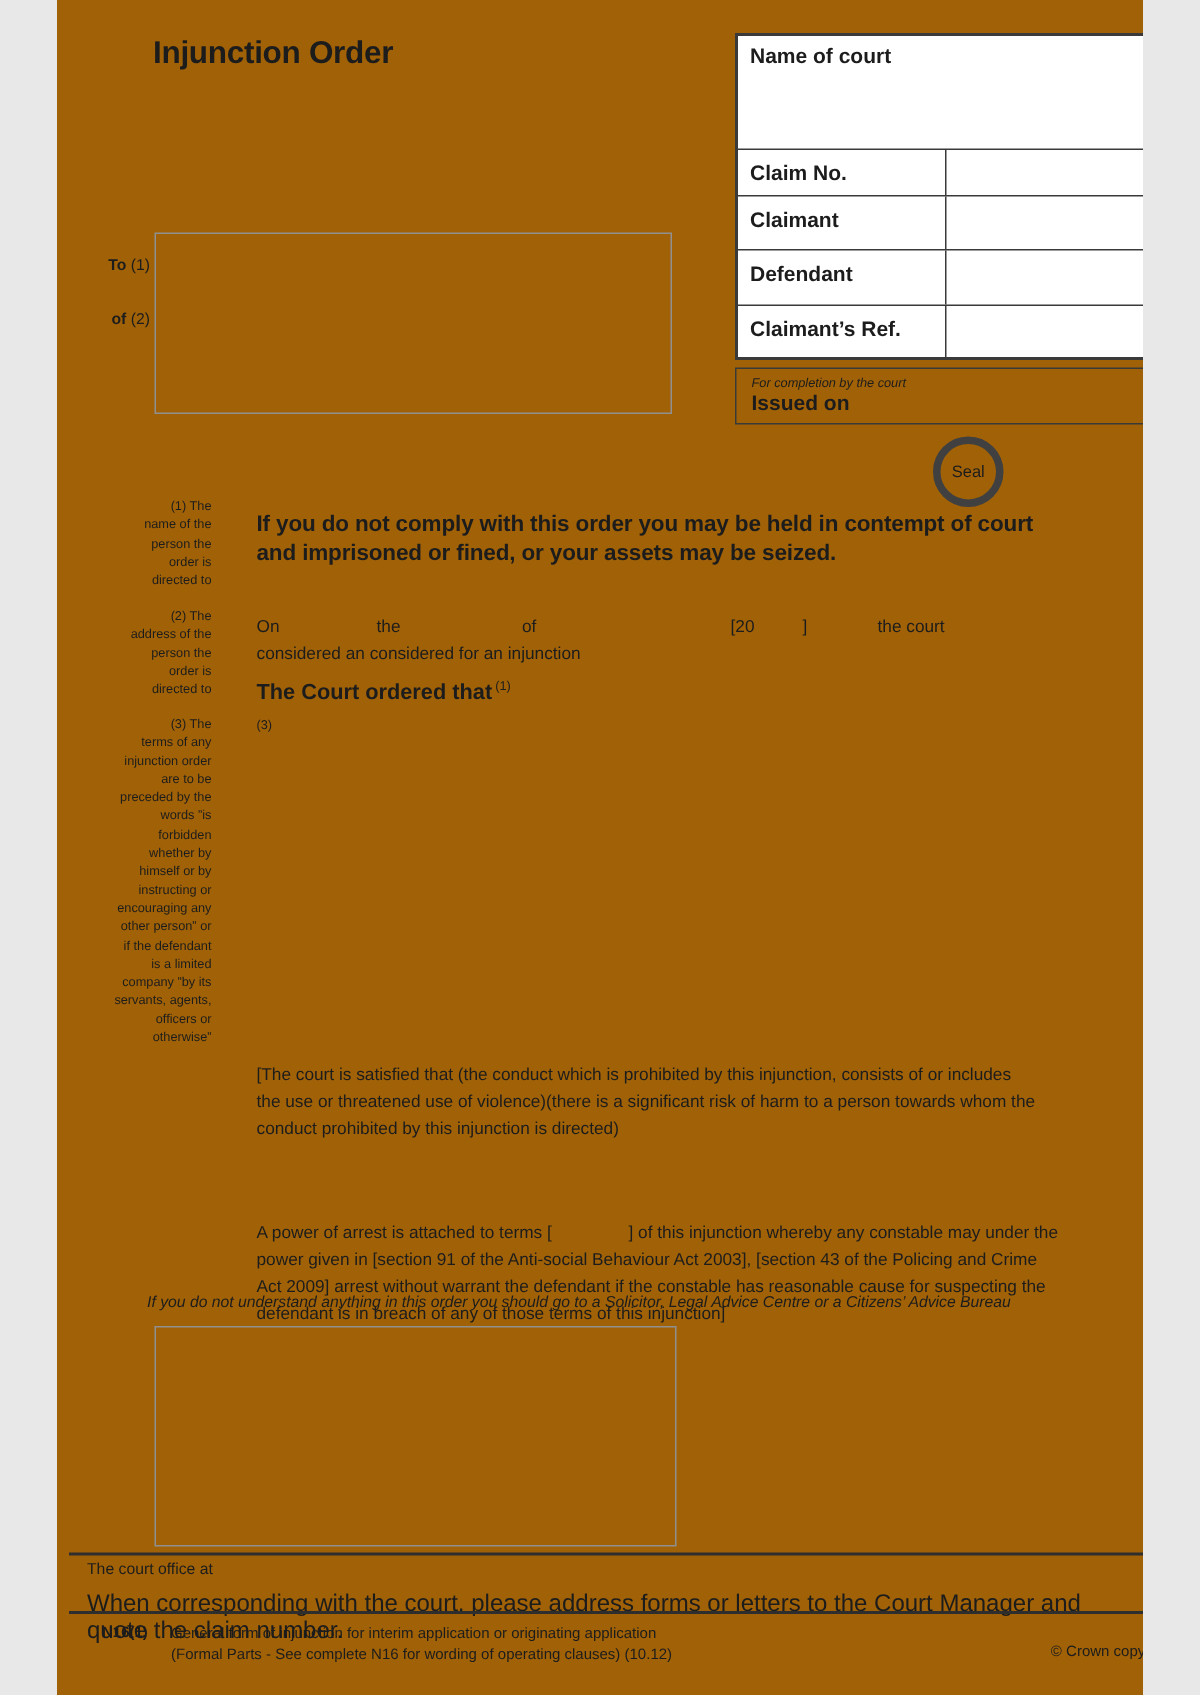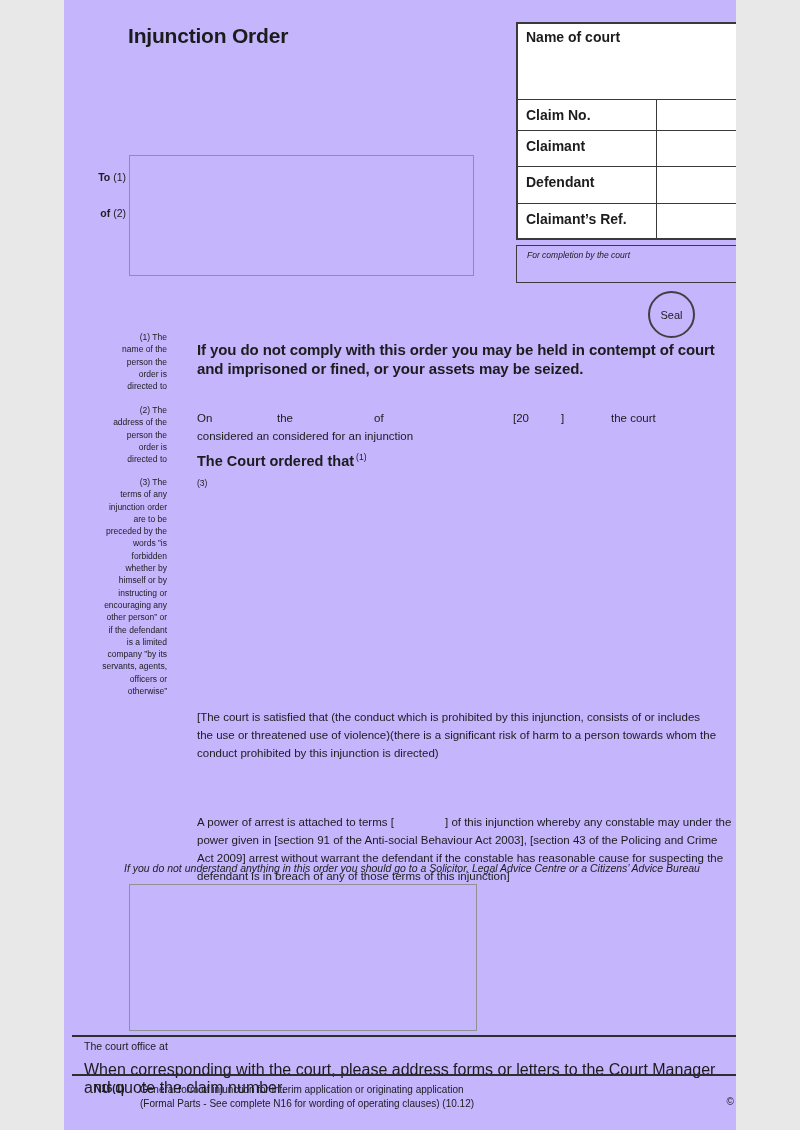--- a/index.html
+++ b/index.html
@@ -1,22 +1,22 @@
 <!DOCTYPE html>
 <html><head>
 <meta charset="utf-8">
 <style>
   * { margin: 0; padding: 0; box-sizing: border-box; }
   html, body { background: #e8e8e8; }
   .page {
     position: relative;
-    width: 672px;
+    width: 724px;
     height: 1130px;
     margin: 0 auto;
-    background: #c4b5fd;
+    background: #a16207;
     color: #1c1c1c;
     font-family: "Liberation Sans", sans-serif;
     overflow: hidden;
   }
   .abs { position: absolute; }
 
   .title {
     left: 64px; top: 24px;
     font-size: 21px; font-weight: 700; letter-spacing: -0.2px;
   }
@@ -53,21 +53,21 @@
 
   .to-box {
     left: 65px; top: 155px; width: 345px; height: 121px;
     border: 1px solid #909090;
   }
   .to-line { left: 14px; width: 48px; text-align: right; font-size: 10.5px; }
   .to-line b { font-weight: 700; }
 
   .seal {
     left: 584px; top: 291px; width: 47px; height: 47px;
-    border: 2px solid #404040; border-radius: 50%;
+    border: 5px solid #404040; border-radius: 50%;
     display: flex; align-items: center; justify-content: center;
     font-size: 11px;
   }
 
   .warning {
     left: 133px; top: 340px; width: 670px;
     font-size: 15px; font-weight: 700; line-height: 19px;
     white-space: pre-line; letter-spacing: -0.1px;
   }
 
@@ -137,20 +137,21 @@
       <div class="val"></div>
     </div>
     <div class="row">
       <div class="lbl rh4">Claimant’s Ref.</div>
       <div class="val"></div>
     </div>
   </div>
 
   <div class="abs issued-box">
     <div class="note">For completion by the court</div>
+    <div class="lbl">Issued on</div>
   </div>
 
   <div class="abs to-box"></div>
   <div class="abs to-line" style="top:171px">
     <b>To</b>
     <span>(1)</span>
   </div>
   <div class="abs to-line" style="top:207px">
     <b>of</b>
     <span>(2)</span>

